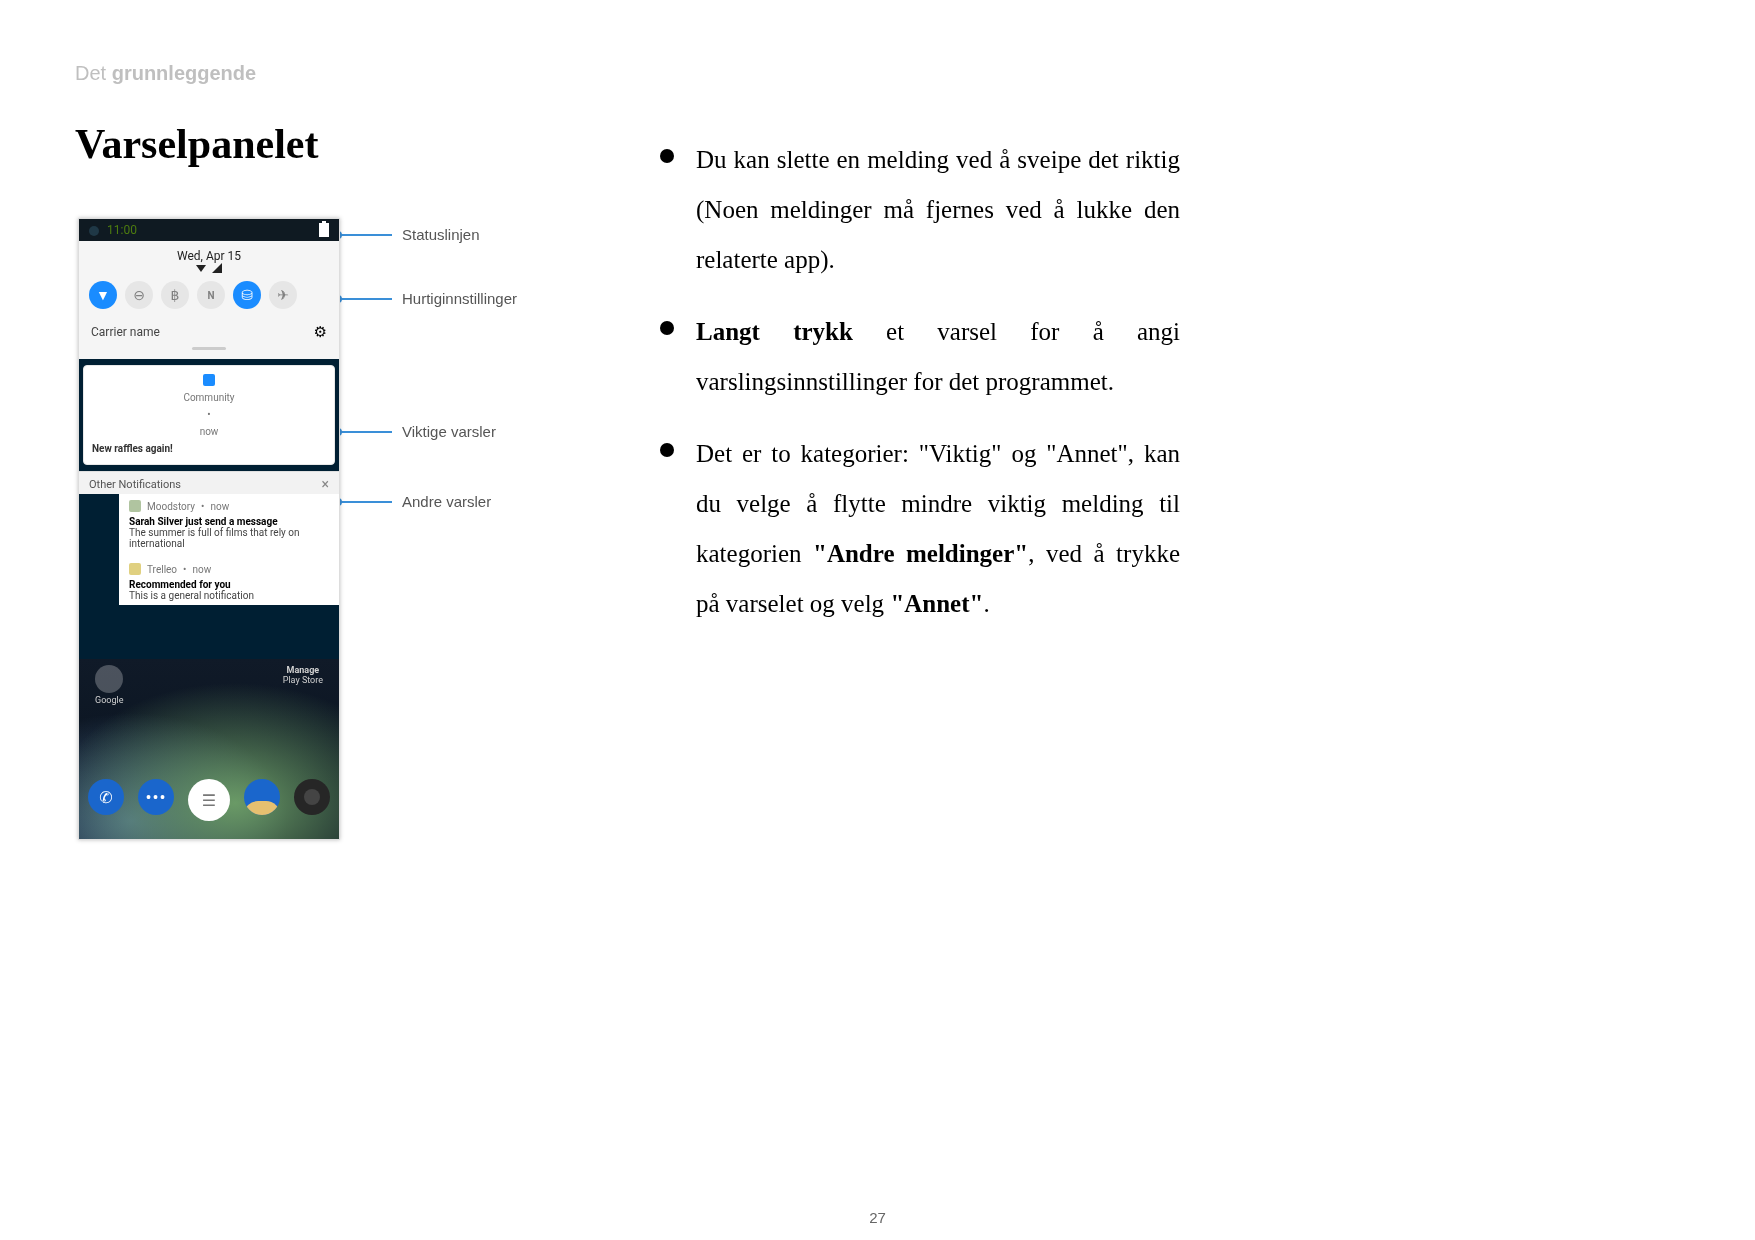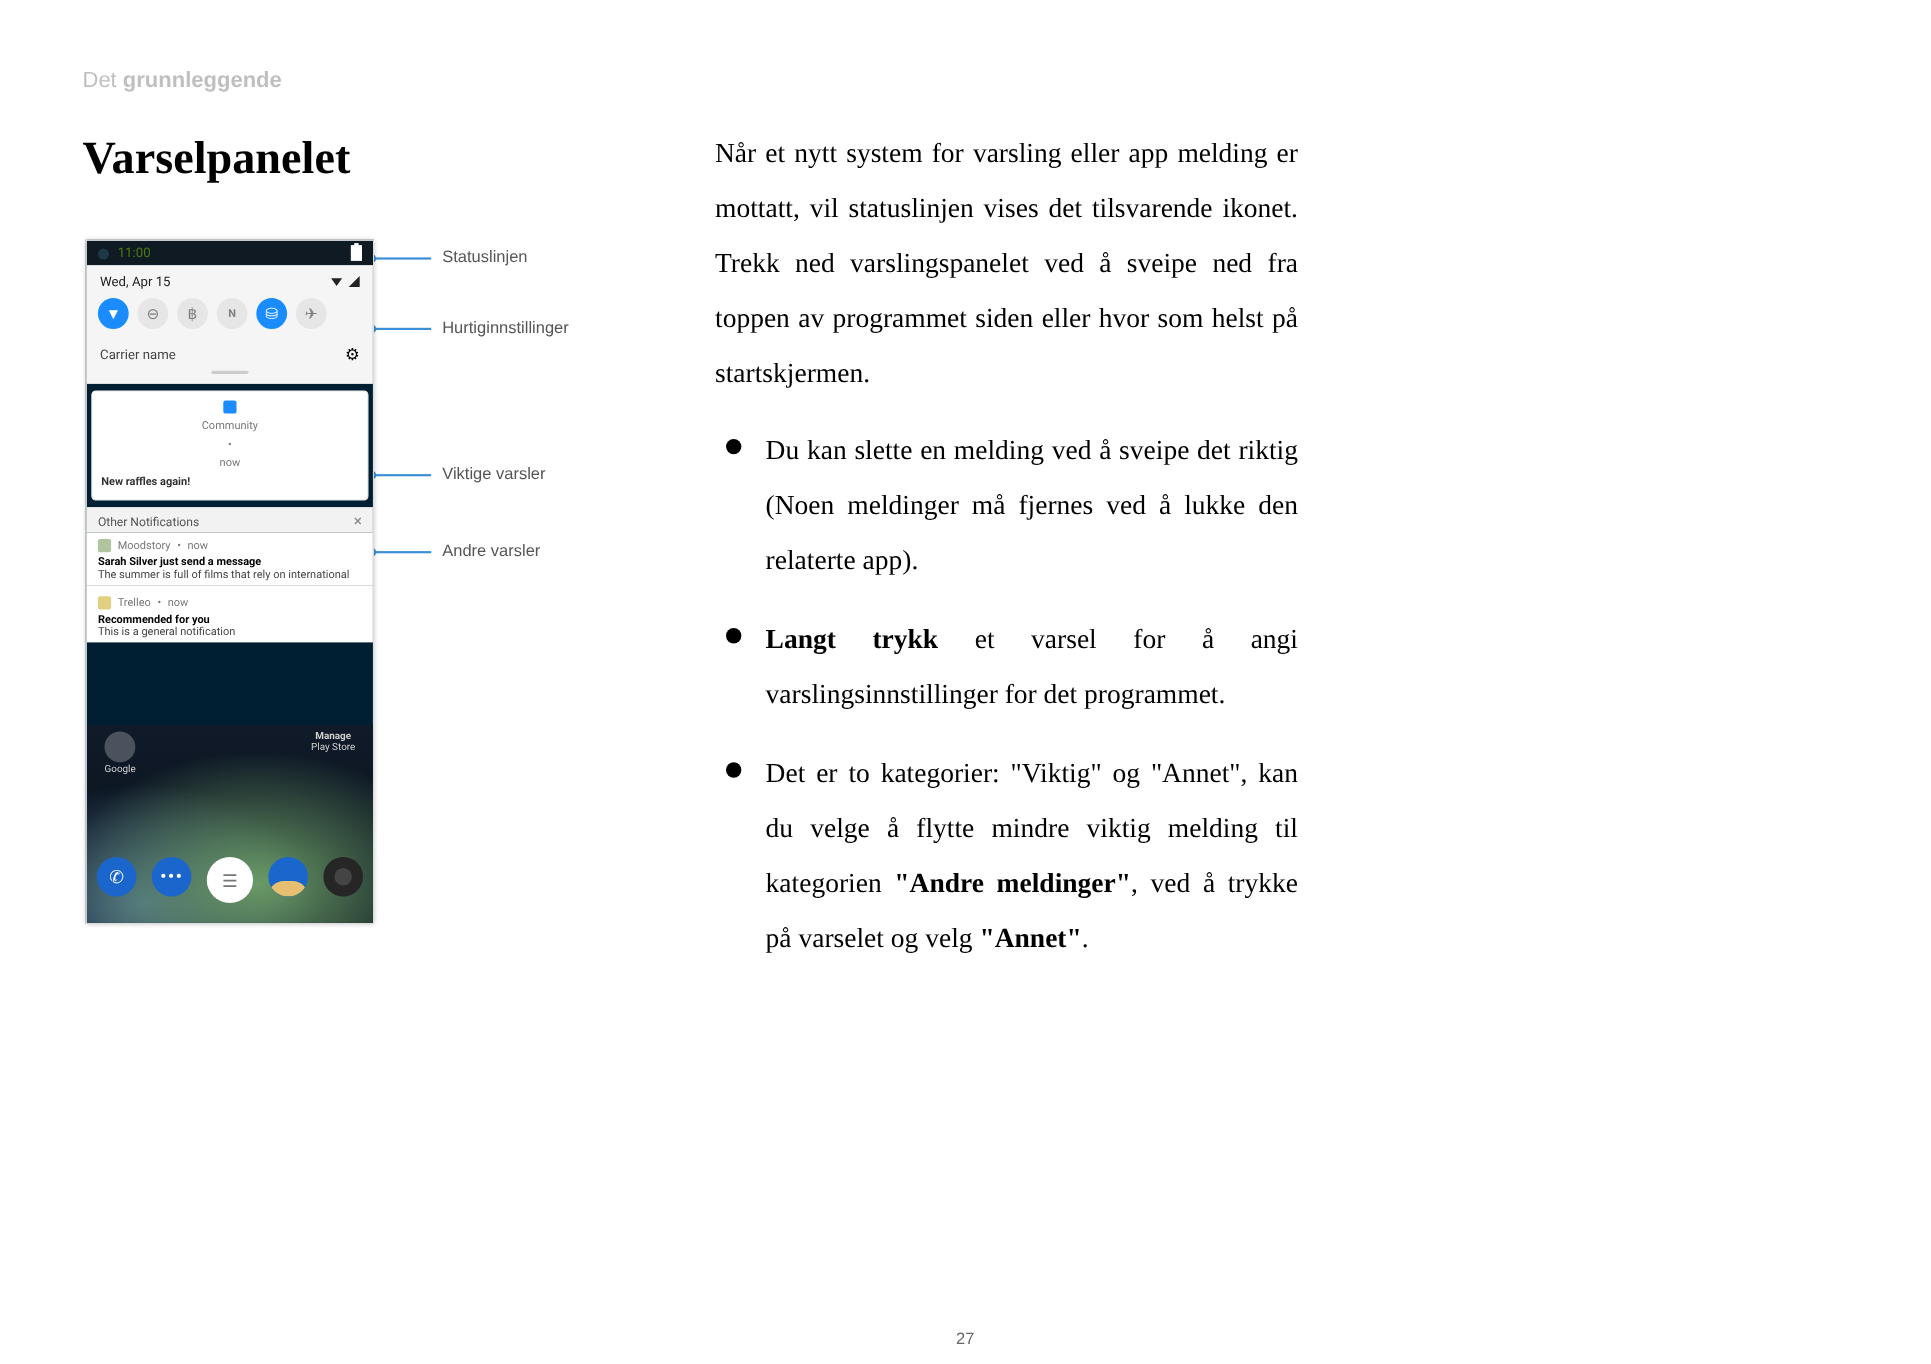--- a/index.html
+++ b/index.html
@@ -160,20 +160,21 @@
   .qs {
     background: #f5f5f5;
   }
   .qs-date-row {
     display: flex;
     justify-content: space-between;
     align-items: center;
     padding: 8px 12px 2px;
     font-size: 12px;
     color: #222;
+    flex-direction: column;
   }
   .sig-icons { display: flex; gap: 6px; align-items: center; }
   .wifi-dn {
     width: 0;height:0;
     border-left:5px solid transparent;
     border-right:5px solid transparent;
     border-top:7px solid #222;
   }
   .tri {
     width: 0;height:0;
@@ -246,20 +247,21 @@
     color: #555;
     padding: 4px 10px 2px;
     border-top: 1px solid #e0e0e0;
   }
   .close-x { color: #888; font-size: 14px; }
 
   .notif-mini {
     padding: 6px 10px 4px;
     font-size: 10px;
     background: #fff;
+    margin-left: 40px;
   }
   .notif-mini .app-line {
     display: flex; align-items: center; gap: 6px;
     color: #777; font-size: 10px;
     margin-bottom: 4px;
   }
   .notif-mini .notif-title { font-weight: 700; }
   .notif-mini .notif-body { color: #444; }
 
   .env-ico {
@@ -320,21 +322,20 @@
 </head>
 <body>
 
 <div class="breadcrumb">
   <span>Det </span><span class="bold">grunnleggende</span>
 </div>
 
 <div class="title">Varselpanelet</div>
 
 <div class="body-col">
-  <div>Når et nytt system for varsling eller app melding er mottatt, vil statuslinjen vises det tilsvarende ikonet. Trekk ned varslingspanelet ved å sveipe ned fra toppen av programmet siden eller hvor som helst på startskjermen.</div>
   <ul>
     <li>Du kan slette en melding ved å sveipe det riktig (Noen meldinger må fjernes ved å lukke den relaterte app).</li>
     <li><b>Langt trykk</b> et varsel for å angi varslingsinnstillinger for det programmet.</li>
     <li>Det er to kategorier: "Viktig" og "Annet", kan du velge å flytte mindre viktig melding til kategorien <b>"Andre meldinger"</b>, ved å trykke på varselet og velg <b>"Annet"</b>.</li>
   </ul>
 </div>
 
 <div class="page-num">27</div>
 
 <div class="callout" style="left:340px; top:226px;">

